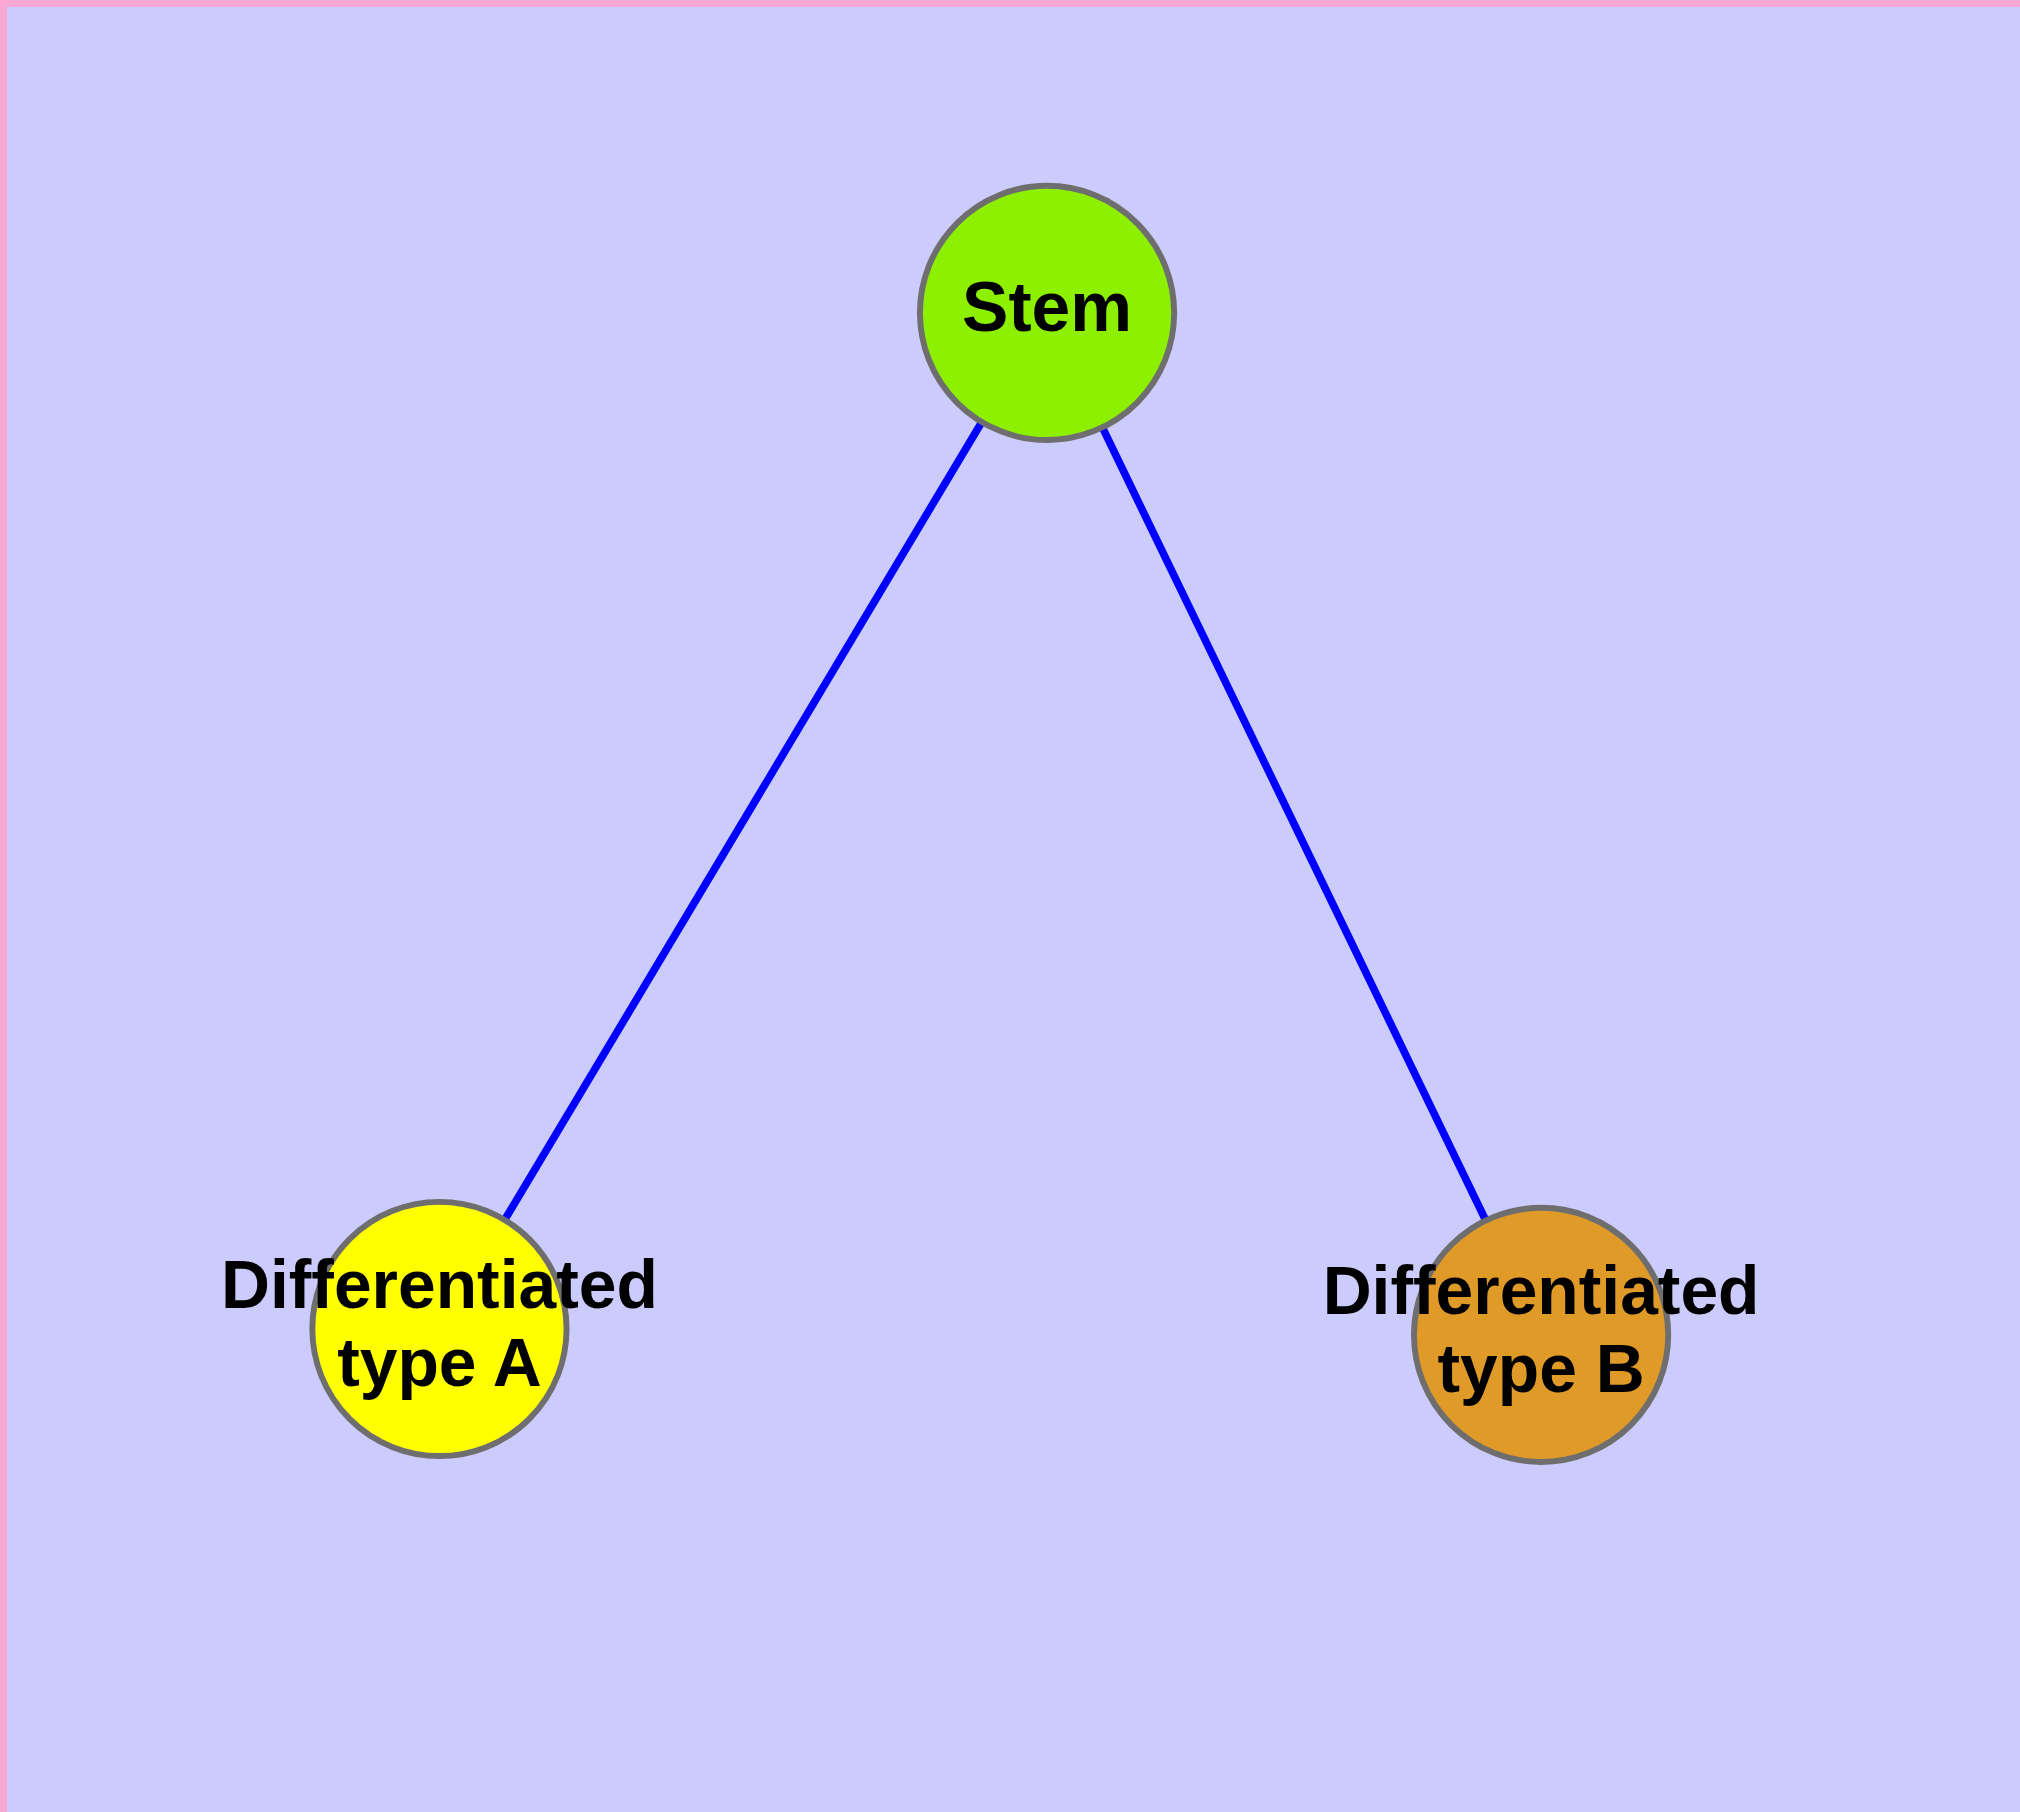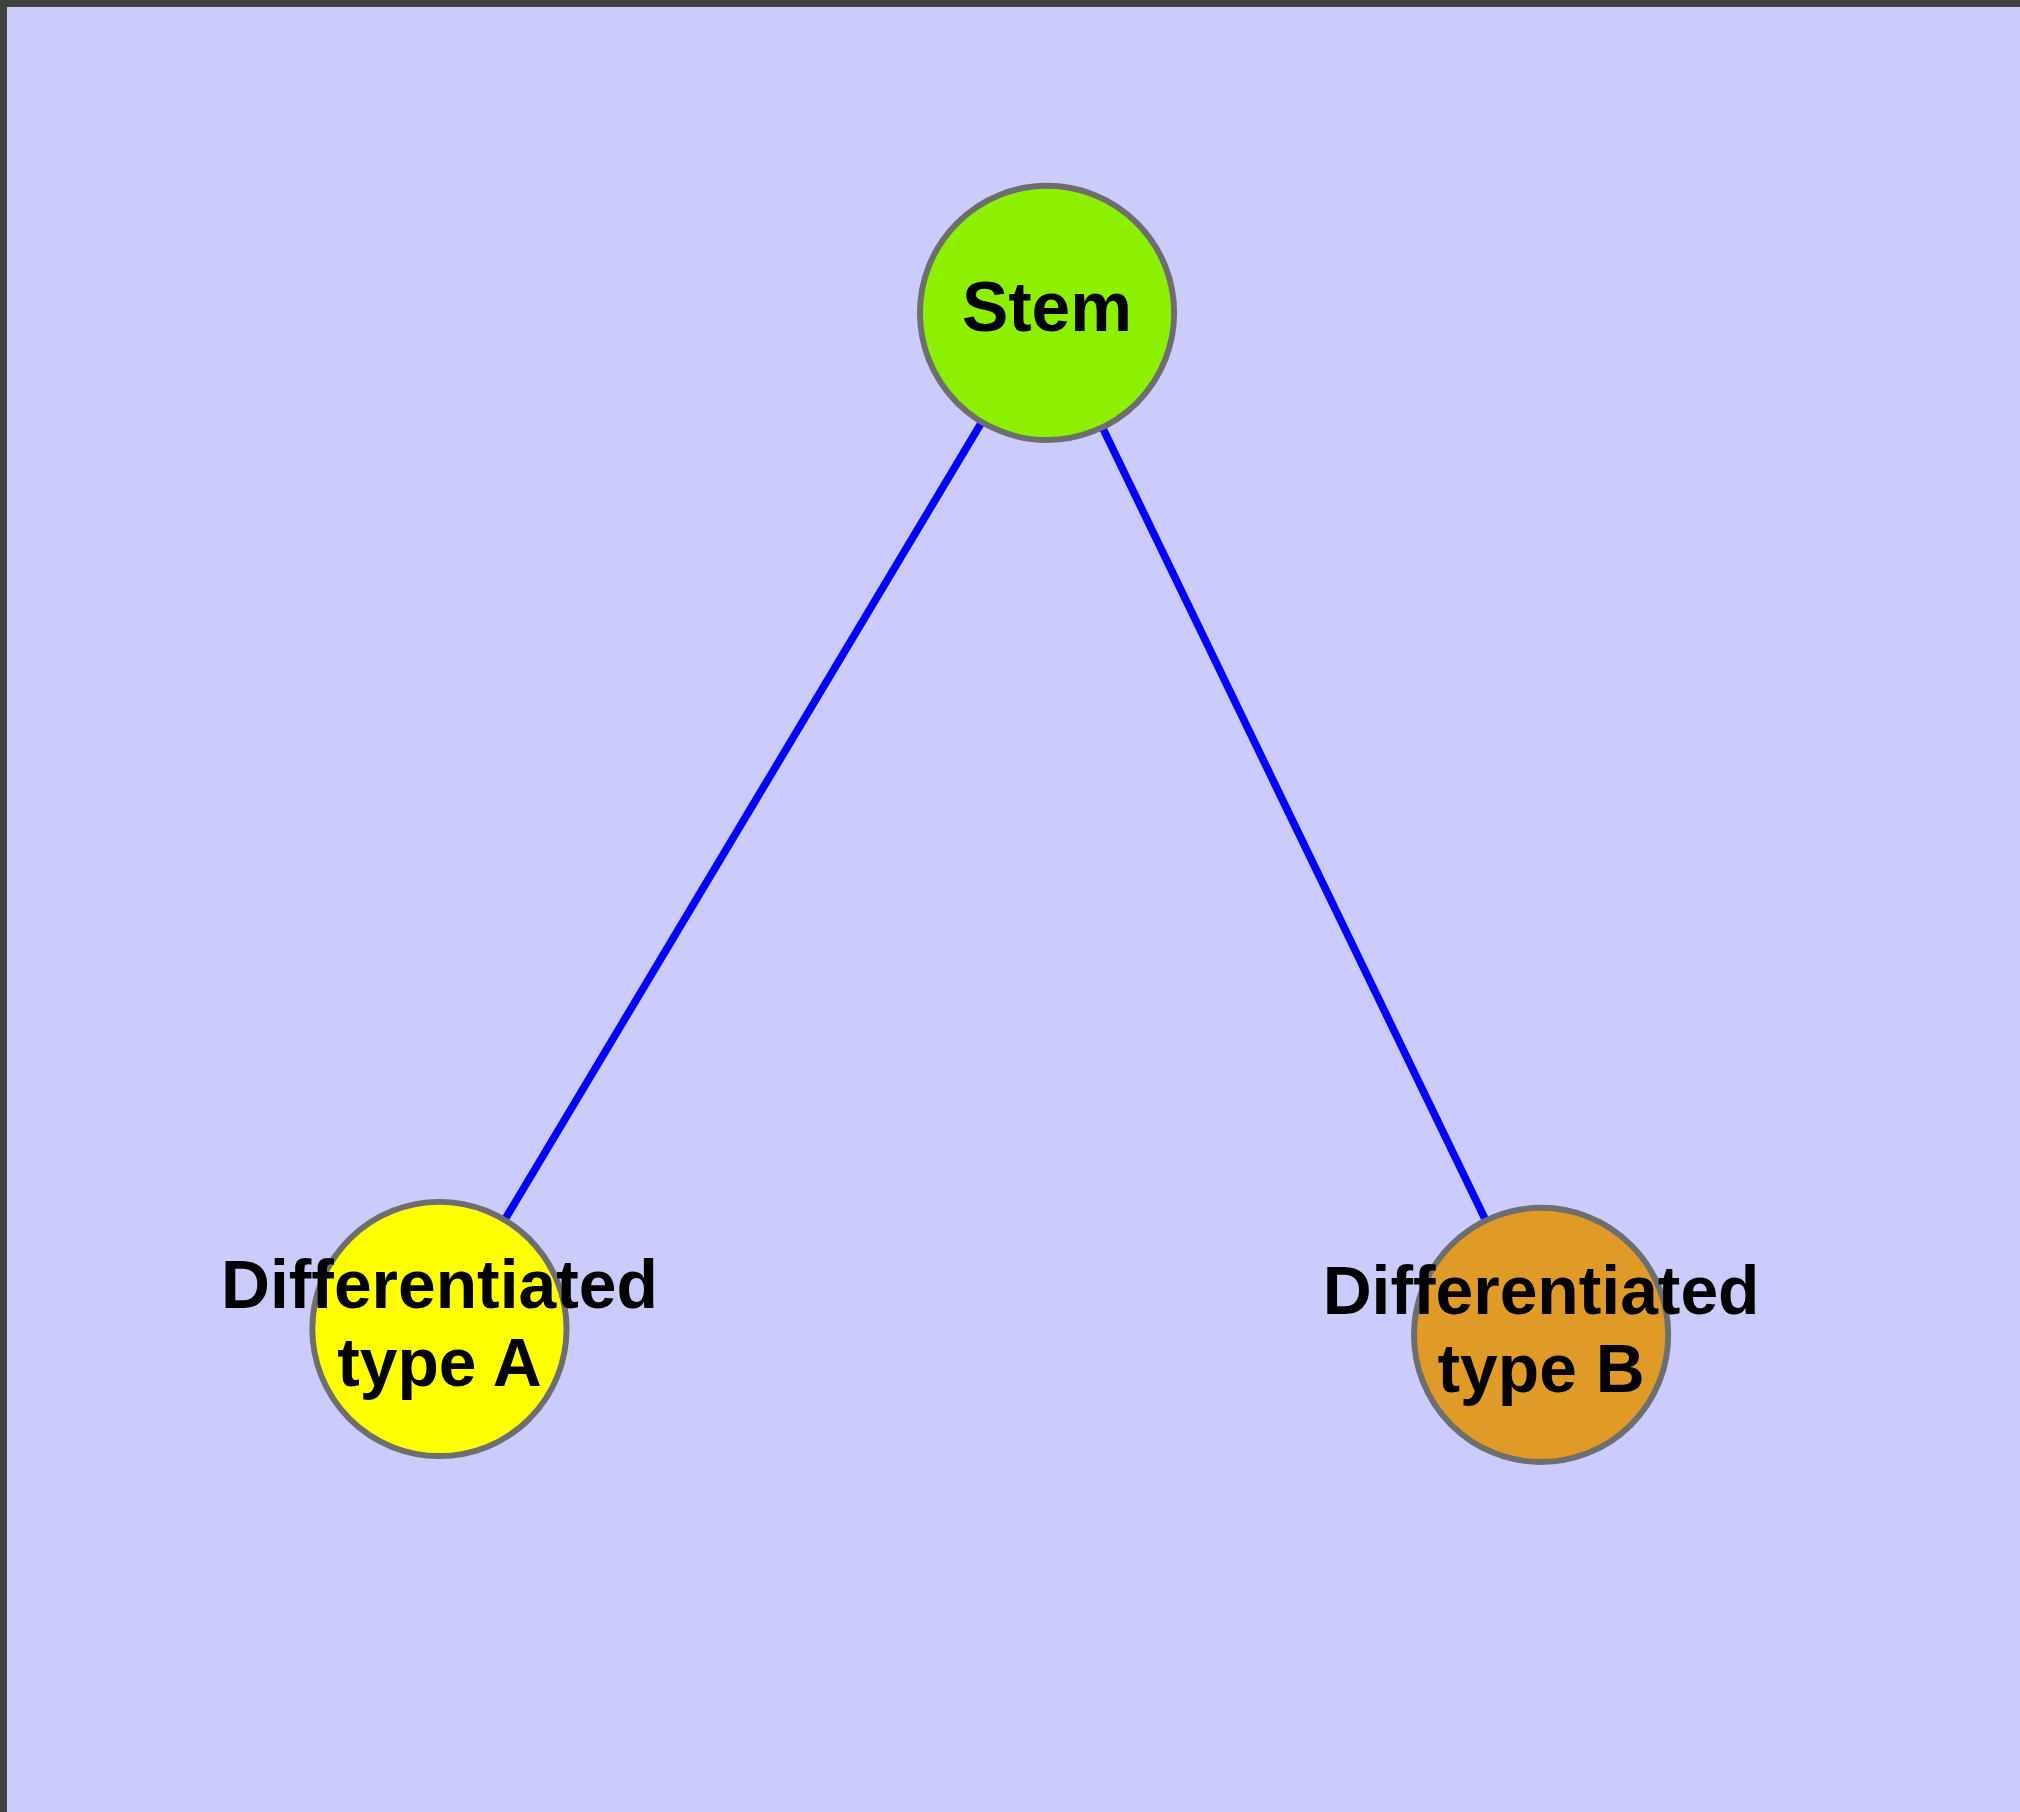--- a/index.html
+++ b/index.html
@@ -4,21 +4,21 @@
 <style>
   html, body {
     margin: 0;
     padding: 0;
     background: #ffffff;
   }
   #canvas {
     position: relative;
     width: 2021px;
     height: 1812px;
-    background: #404040;
+    background: #f9a8d4;
     overflow: hidden;
     font-family: "Liberation Sans", sans-serif;
   }
   #plot-area {
     position: absolute;
     left: 6.8px;
     top: 6.8px;
     width: 2014px;
     height: 1805px;
     background: #ccccfc;

